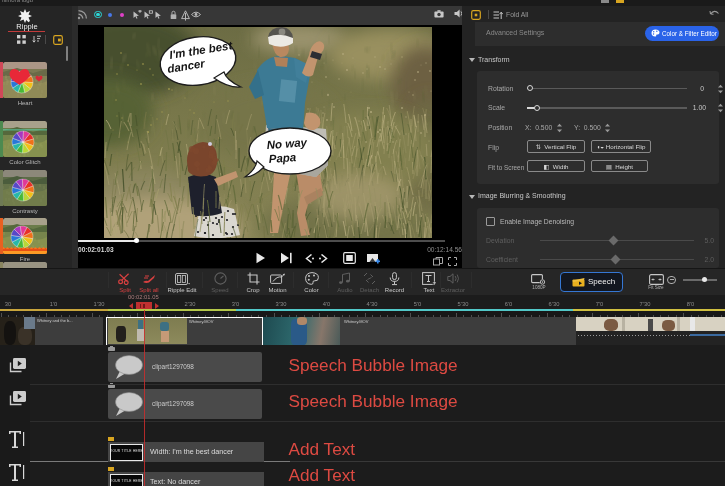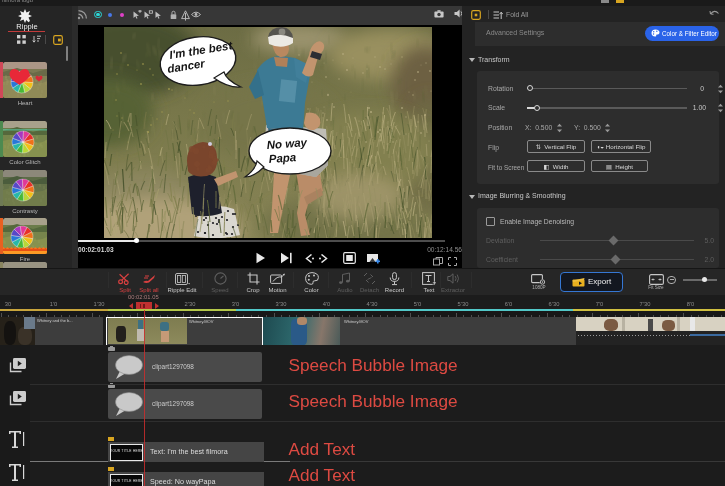--- a/index.html
+++ b/index.html
@@ -1676,21 +1676,21 @@
         <circle cx="11.5" cy="8" r="2.2" fill="none" stroke="#c8c8c8" stroke-width="0.9"></circle>
         <circle cx="11.5" cy="8" r="0.8" fill="#c8c8c8"></circle>
       </svg>
       <div class="abs" style="left:519px;top:284.5px;width:40px;text-align:center;font-size:4.6px;color:#b0b0b0;">1080P</div>
       <div class="abs" style="left:560px;top:271.5px;width:63px;height:20px;background:#131720;border:1.6px solid #3577d4;border-radius:4px;"></div>
       <svg class="abs" style="left:572px;top:276.5px;" width="13" height="10" viewBox="0 0 13 10">
         <rect x="0.5" y="2.5" width="12" height="7" rx="1" fill="#e8b020"></rect>
         <path d="M0.5 3.5 L12.5 1 L12 3 L1 5 Z" fill="#f0c040"></path>
         <path d="M7 4.5 L10 6.2 L7 7.9 Z" fill="#131720"></path>
       </svg>
-      <div class="abs" style="left:588px;top:276.5px;font-size:8px;color:#f0f0f0;">Export</div>
+      <div class="abs" style="left:588px;top:276.5px;font-size:8px;color:#f0f0f0;">Speech</div>
       <svg class="abs" style="left:649px;top:273.5px;" width="15" height="11" viewBox="0 0 15 11">
         <rect x="0.6" y="0.6" width="13.8" height="9.8" rx="1.5" fill="none" stroke="#c8c8c8" stroke-width="1.1"></rect>
         <path d="M3 5.5 H5.5 M3 5.5 L4 4.5 M3 5.5 L4 6.5 M12 5.5 H9.5 M12 5.5 L11 4.5 M12 5.5 L11 6.5" stroke="#c8c8c8" stroke-width="0.9" fill="none"></path>
       </svg>
       <div class="abs" style="left:636px;top:284.5px;width:40px;text-align:center;font-size:4.6px;color:#b0b0b0;">Fit Size</div>
       <div class="abs" style="left:667px;top:275.5px;width:8.5px;height:8.5px;border:1px solid #b0b0b0;border-radius:50%;"></div>
       <div class="abs" style="left:669.5px;top:279.2px;width:4px;height:1.2px;background:#b0b0b0;"></div>
       <div class="abs" style="left:683px;top:279.2px;width:34px;height:1.4px;background:#6a6a6a;"></div>
       <div class="abs" style="left:702px;top:277px;width:5px;height:5px;border-radius:50%;background:#e8e8e8;"></div>
     </div>
@@ -1902,24 +1902,24 @@
         <rect x="15" y="2" width="1.2" height="14" fill="#d8d8d8"></rect>
       </svg>
       <svg class="abs" style="left:8px;top:463px;" width="18" height="20" viewBox="0 0 18 20">
         <path d="M1 1 H13 V4 H11.5 V2.5 H8 V16.5 H10 V18 H4 V16.5 H6 V2.5 H2.5 V4 H1 Z" fill="#d8d8d8"></path>
         <rect x="15" y="2" width="1.2" height="14" fill="#d8d8d8"></rect>
       </svg>
       <div class="abs" style="left:108px;top:437px;width:6px;height:4px;background:#d8a520;"></div>
       <div class="abs" style="left:108px;top:442px;width:156px;height:20px;background:#454545;"></div>
       <div class="abs" style="left:109.5px;top:443.5px;width:33px;height:17px;background:#080808;border:1px solid #e8e8e8;"></div>
       <div class="abs" style="left:110px;top:449px;width:33px;text-align:center;font-size:3.2px;color:#e8e8e8;letter-spacing:0.3px;">YOUR TITLE HERE</div>
-      <div class="abs" style="left:150px;top:447px;font-size:7.2px;color:#dddddd;">Text: I'm the best filmora</div>
+      <div class="abs" style="left:150px;top:447px;font-size:7.2px;color:#dddddd;">Width: I'm the best dancer</div>
       <div class="abs" style="left:108px;top:467px;width:6px;height:4px;background:#d8a520;"></div>
       <div class="abs" style="left:108px;top:472px;width:156px;height:20px;background:#454545;"></div>
       <div class="abs" style="left:109.5px;top:473.5px;width:33px;height:17px;background:#080808;border:1px solid #e8e8e8;"></div>
       <div class="abs" style="left:110px;top:479px;width:33px;text-align:center;font-size:3.2px;color:#e8e8e8;letter-spacing:0.3px;">YOUR TITLE HERE</div>
-      <div class="abs" style="left:150px;top:477px;font-size:7.2px;color:#dddddd;">Speed: No wayPapa</div>
+      <div class="abs" style="left:150px;top:477px;font-size:7.2px;color:#dddddd;">Text: No dancer</div>
       <div class="abs" style="left:288.5px;top:438.5px;font-size:17.2px;color:#dd4a42;">Add Text</div>
       <div class="abs" style="left:288.5px;top:465px;font-size:17.2px;color:#dd4a42;">Add Text</div>
       <div class="abs" style="left:143.6px;top:310px;width:1.2px;height:176px;background:rgba(205,45,45,0.85);"></div>
     </div>
 
 </div>
 
 </body></html>

